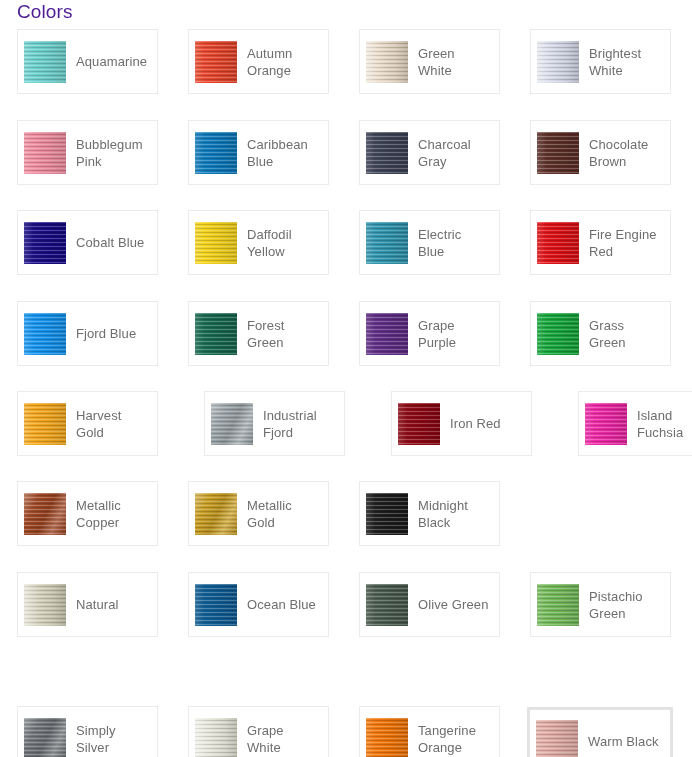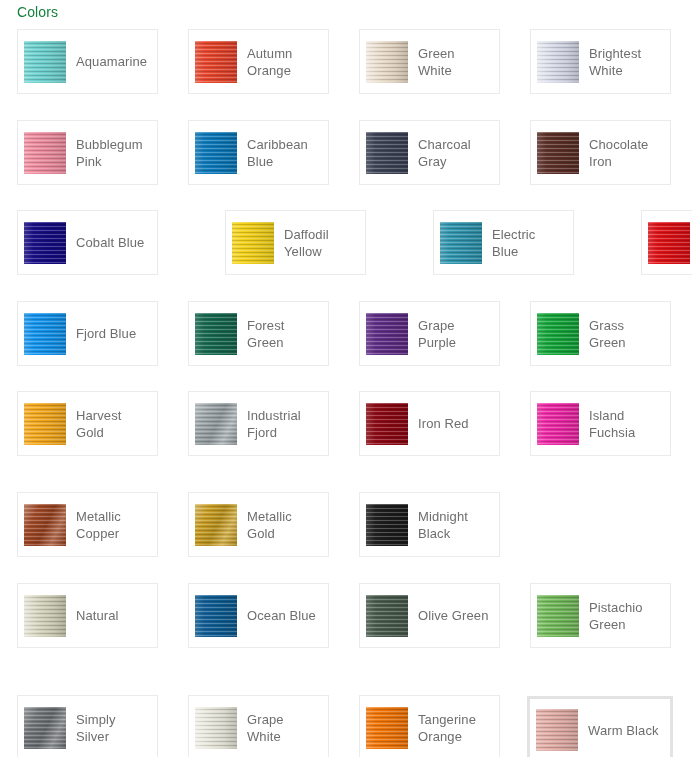--- a/index.html
+++ b/index.html
@@ -19,22 +19,22 @@
     width: 692px;
     height: 757px;
     box-sizing: border-box;
     padding: 0;
   }
 
   #panel-title {
     position: absolute;
     left: 17px;
     top: 3px;
-    font-size: 14px;
-    color: #15803d;
+    font-size: 19px;
+    color: #4c1d95;
     letter-spacing: 0.1px;
     line-height: 18px;
     white-space: nowrap;
   }
 
   #swatch-grid {
     position: absolute;
     left: 17px;
     top: 29px;
     width: 675px;
@@ -44,25 +44,25 @@
   }
 
   
   .grid-row {
     display: flex;
     width: 587px;
     align-items: flex-start;
   }
   .grid-row.r1 { margin-bottom: 26px; }
   .grid-row.r2 { margin-bottom: 25px; }
-  .grid-row.r3 { margin-bottom: 26px; gap: 37px; }
+  .grid-row.r3 { margin-bottom: 26px; }
   .grid-row.r4 { margin-bottom: 25px; }
-  .grid-row.r5 { margin-bottom: 36px; }
+  .grid-row.r5 { margin-bottom: 25px; gap: 16px; }
   .grid-row.r6 { margin-bottom: 26px; }
-  .grid-row.r7 { margin-bottom: 15px; }
+  .grid-row.r7 { margin-bottom: 37px; }
   .grid-row.r8 { margin-bottom: 0px; margin-top: 32px; }
 
   .cell {
     width: 171px;
     flex: 0 0 171px;
     box-sizing: border-box;
   }
 
   .color-card {
     width: 141px;
@@ -228,21 +228,21 @@
             <div class="color-name">Charcoal Gray</div>
           </div>
         </div>
         <div class="cell">
           <div class="color-card">
             <div class="swatch ">
               <div class="base" style="background: rgb(92, 47, 39);"></div>
               <div class="lines"></div>
               <div class="sheen"></div>
             </div>
-            <div class="color-name">Chocolate Iron</div>
+            <div class="color-name">Chocolate Brown</div>
           </div>
         </div>
       </div>
       <div class="grid-row r3">
         <div class="cell">
           <div class="color-card">
             <div class="swatch ">
               <div class="base" style="background: rgb(22, 11, 132);"></div>
               <div class="lines"></div>
               <div class="sheen"></div>

